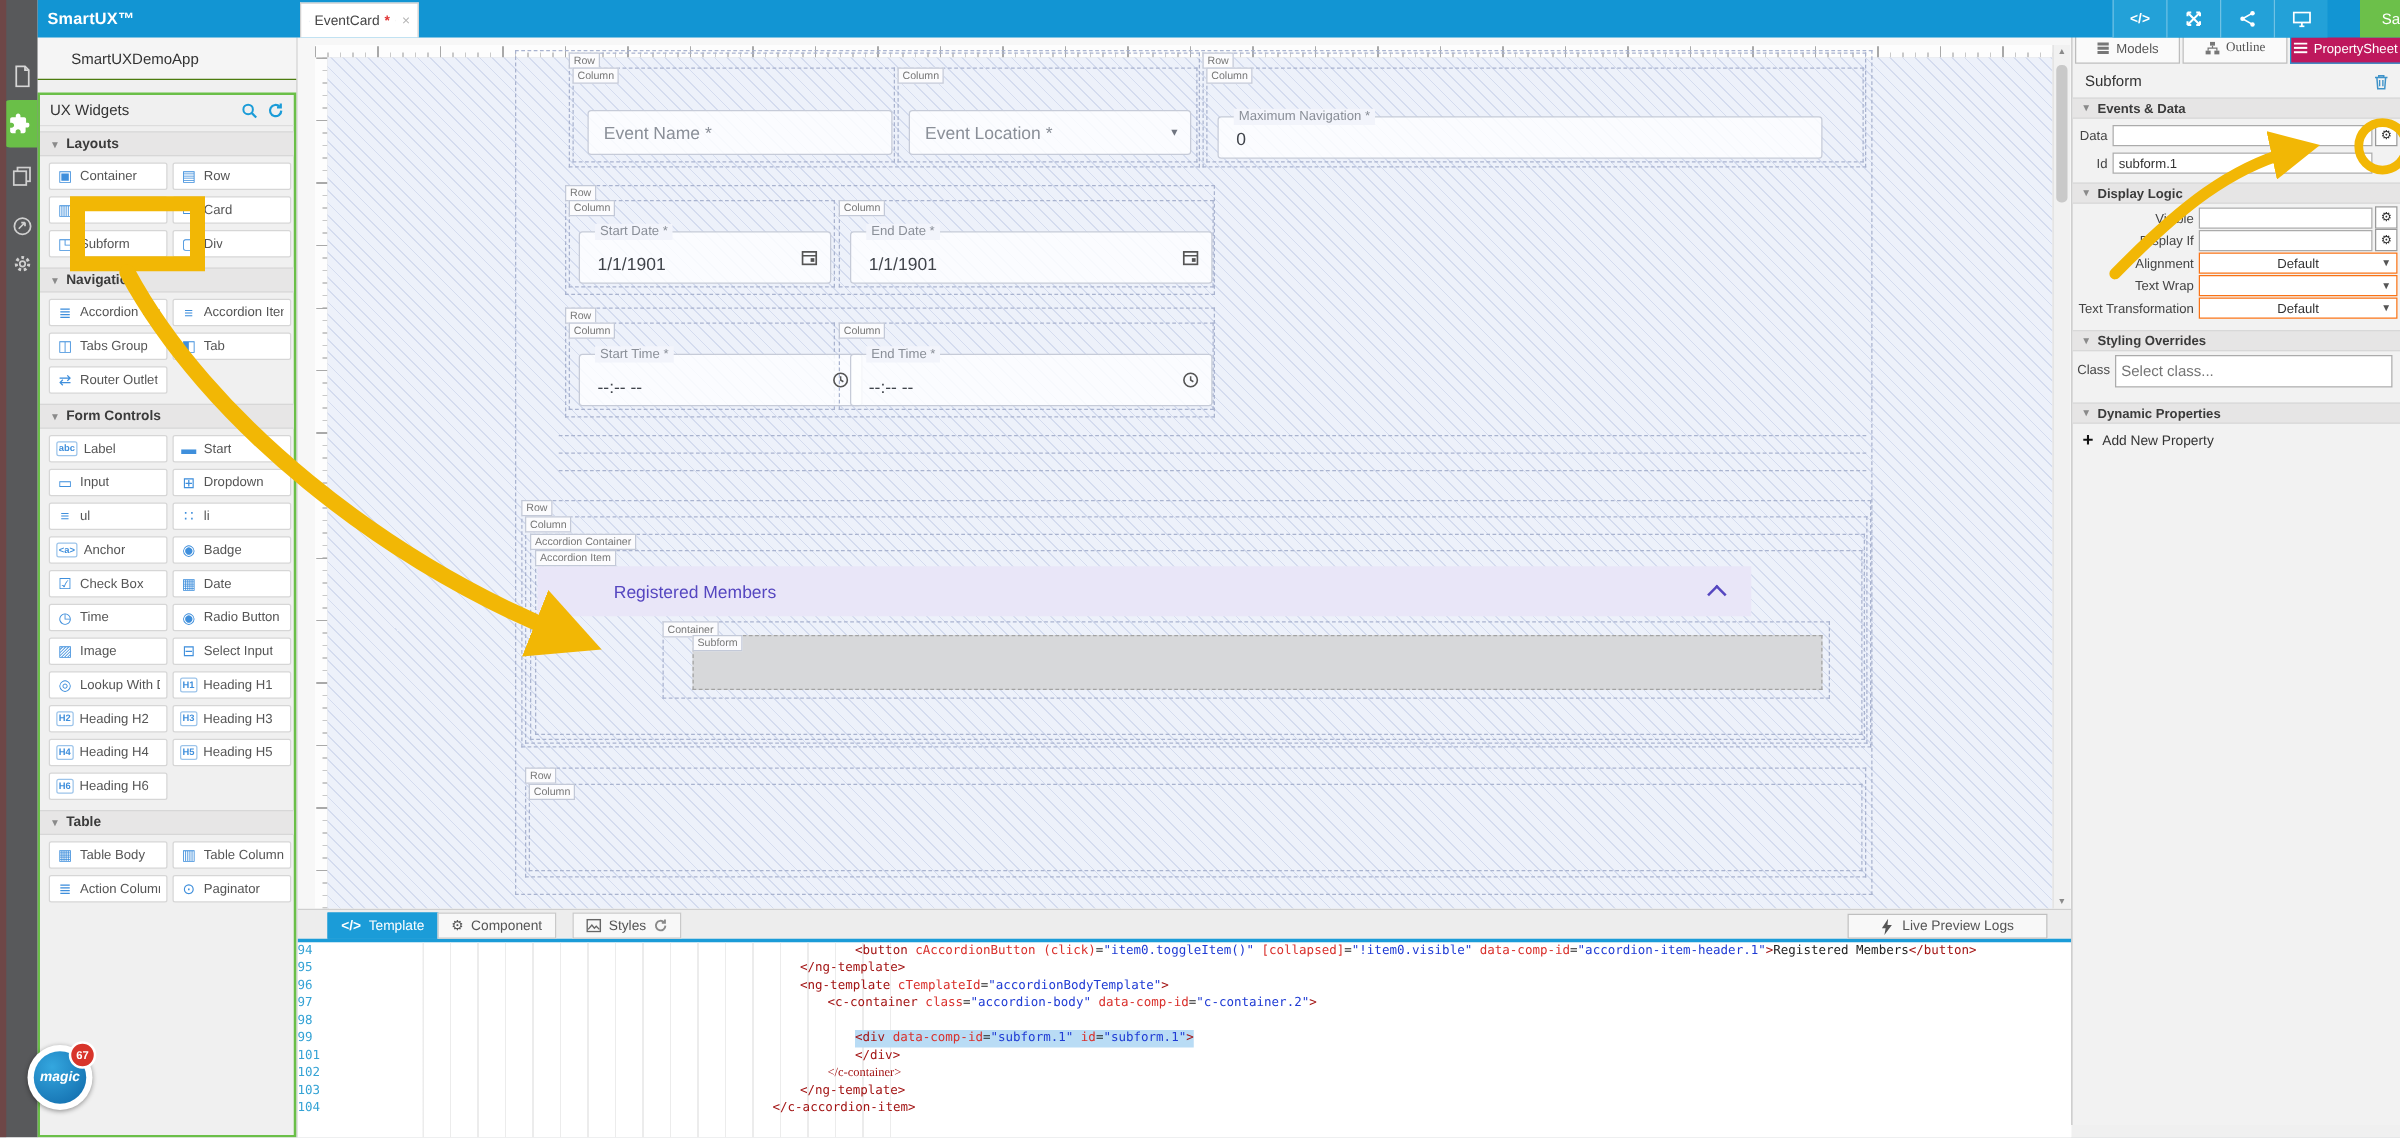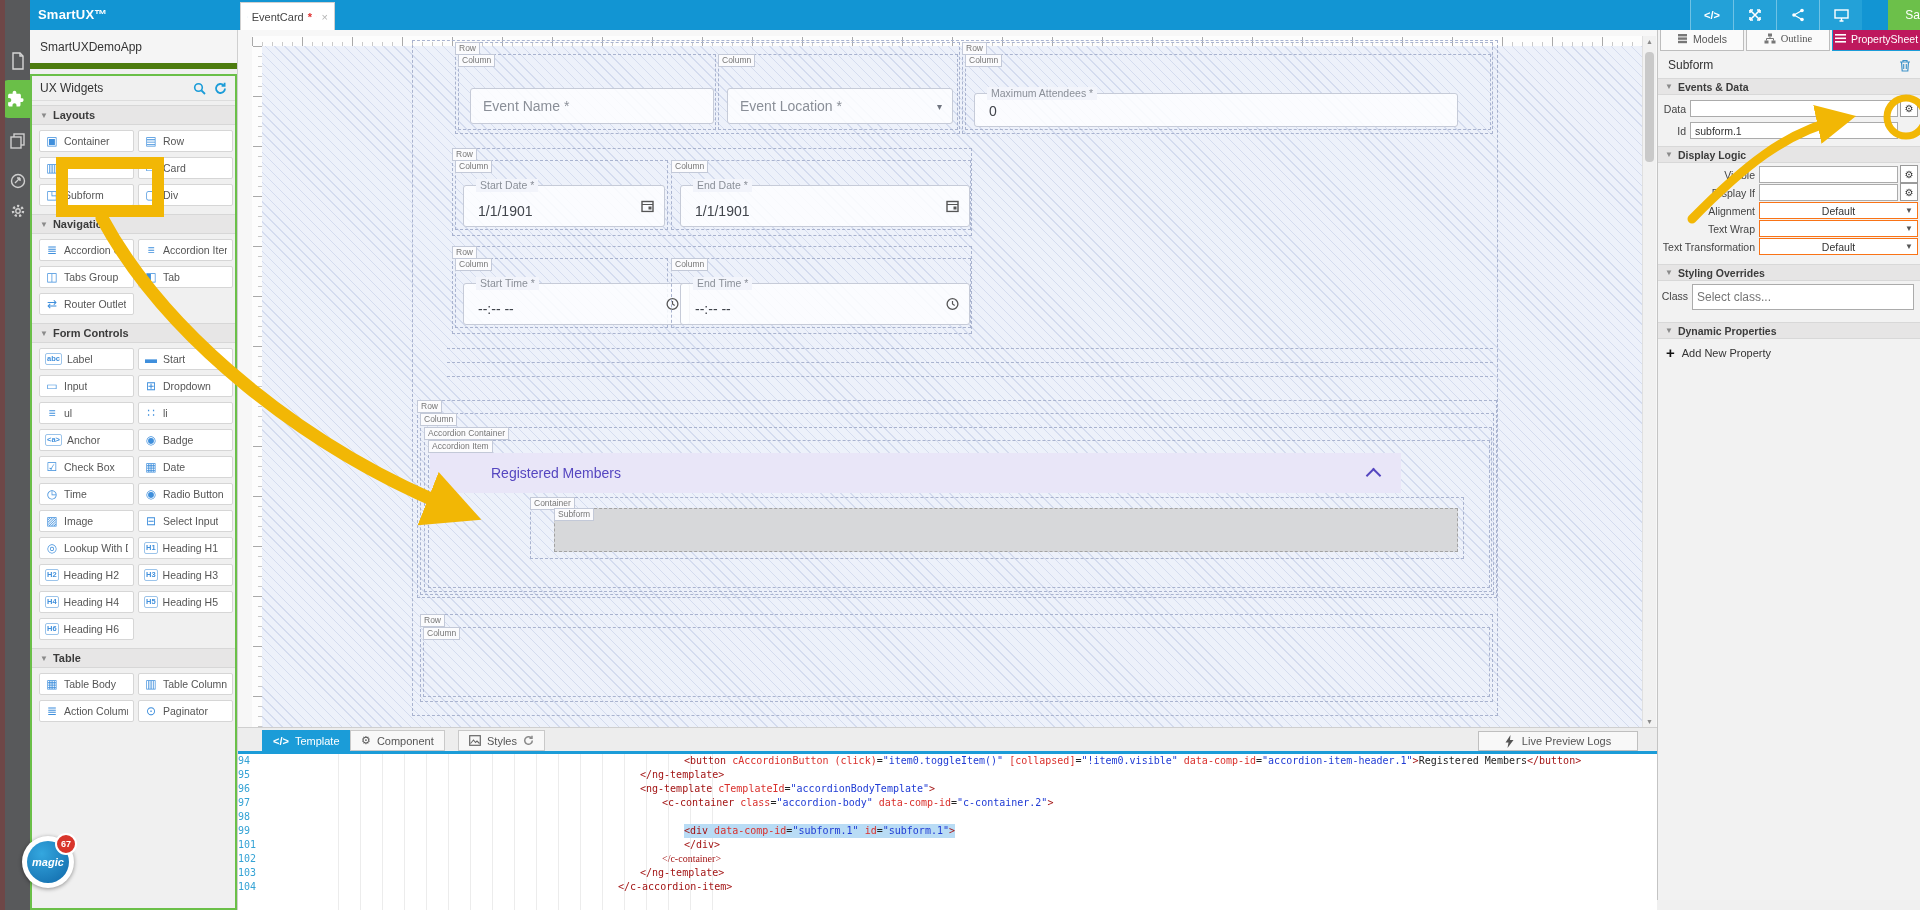--- a/index.html
+++ b/index.html
@@ -18,21 +18,21 @@
   .tb-group{position:absolute;left:1660px;top:0;height:30px;display:flex;}
   .tb-btn{width:42px;height:30px;background:#23a1d8;border-left:1px solid rgba(255,255,255,.35);display:flex;align-items:center;justify-content:center;color:#fff;}
   .save-btn{position:absolute;left:1858px;top:0;width:62px;height:30px;background:#6cc04a;color:#fff;font-size:12px;display:flex;align-items:center;justify-content:center;}
   .doc-tab{position:absolute;left:240px;top:2px;width:95px;height:28px;background:#fff;border:1px solid #d0d0d0;border-bottom:none;display:flex;align-items:center;gap:4px;padding:0 6px;box-sizing:border-box;z-index:5;}
   .doc-tab .t-title{font-size:11px;color:#444;}
   .doc-tab .t-dirty{color:#e03030;font-size:11px;font-weight:bold;}
   .doc-tab .t-x{color:#b4b4b4;font-size:11px;margin-left:1px;}
 
   
   .widgets-panel{position:absolute;left:30px;top:30px;width:208px;height:880px;background:#f0f0f0;border-right:1px solid #cfcfcf;box-sizing:border-box;z-index:3;}
-  .app-row{height:33px;border-bottom:6px solid #4d7c0f;background:#f5f5f5;display:flex;align-items:center;padding-left:10px;font-size:12px;color:#333;}
+  .app-row{height:33px;border-bottom:1px solid #4d7c0f;background:#f5f5f5;display:flex;align-items:center;padding-left:27px;font-size:12px;color:#333;}
   .green-area{position:absolute;left:0;top:44px;width:207px;height:836px;border:2px solid #6abf48;box-sizing:border-box;background:#f0f0f0;}
   .ux-header{height:24px;display:flex;align-items:center;padding:0 8px;font-size:12px;color:#333;border-bottom:1px solid #ddd;}
   .ux-header .sp{flex:1;}
   .wsec-h{height:18px;background:#e7e6e6;border-top:1px solid #d7d7d7;border-bottom:1px solid #d7d7d7;display:flex;align-items:center;gap:5px;padding:0 8px;font-size:11px;font-weight:bold;color:#3b3b3b;margin-top:4px;}
   .wsec-h .arr{color:#8a8a8a;font-size:8px;}
   .wgrid{display:grid;grid-template-columns:95px 95px;gap:5px 4px;padding:5px 0 4px 7px;}
   .witem{height:22px;background:#fff;border:1px solid #d6d6d6;border-radius:2px;display:flex;align-items:center;gap:5px;padding:0 5px;box-sizing:border-box;overflow:hidden;}
   .witem .wlabel{font-size:10.5px;color:#555;white-space:nowrap;overflow:hidden;}
   .gicon{color:#3f8fdc;font-size:12px;line-height:12px;width:14px;text-align:center;flex:0 0 14px;}
   .ticon{color:#3f8fdc;font-size:7.5px;font-weight:bold;border:1px solid #9cc4ea;border-radius:2px;padding:1px 1px;line-height:8px;flex:0 0 auto;}
@@ -393,21 +393,21 @@
           <span class="caret">▾</span>
         </div>
       </div>
     </div>
 
     <div class="dashed" style="left:724px;top:12px;width:531px;height:92px;">
       <span class="chip">Row</span>
       <div class="dashed" style="left:2px;top:11px;width:526px;height:76px;">
         <span class="chip">Column</span>
         <div class="fieldbox" style="left:8px;top:38px;width:484px;height:34px;">
-          <span class="flabel">Maximum Attendees *</span>
+          <span class="flabel">Maximum Navigation *</span>
           <span class="fvalue">0</span>
         </div>
       </div>
     </div>
 
     <div class="dashed" style="left:214px;top:118px;width:520px;height:88px;">
       <span class="chip">Row</span>
       <div class="dashed" style="left:2px;top:11px;width:213px;height:70px;">
         <span class="chip">Column</span>
         <div class="fieldbox" style="left:7px;top:24px;width:202px;height:42px;">

